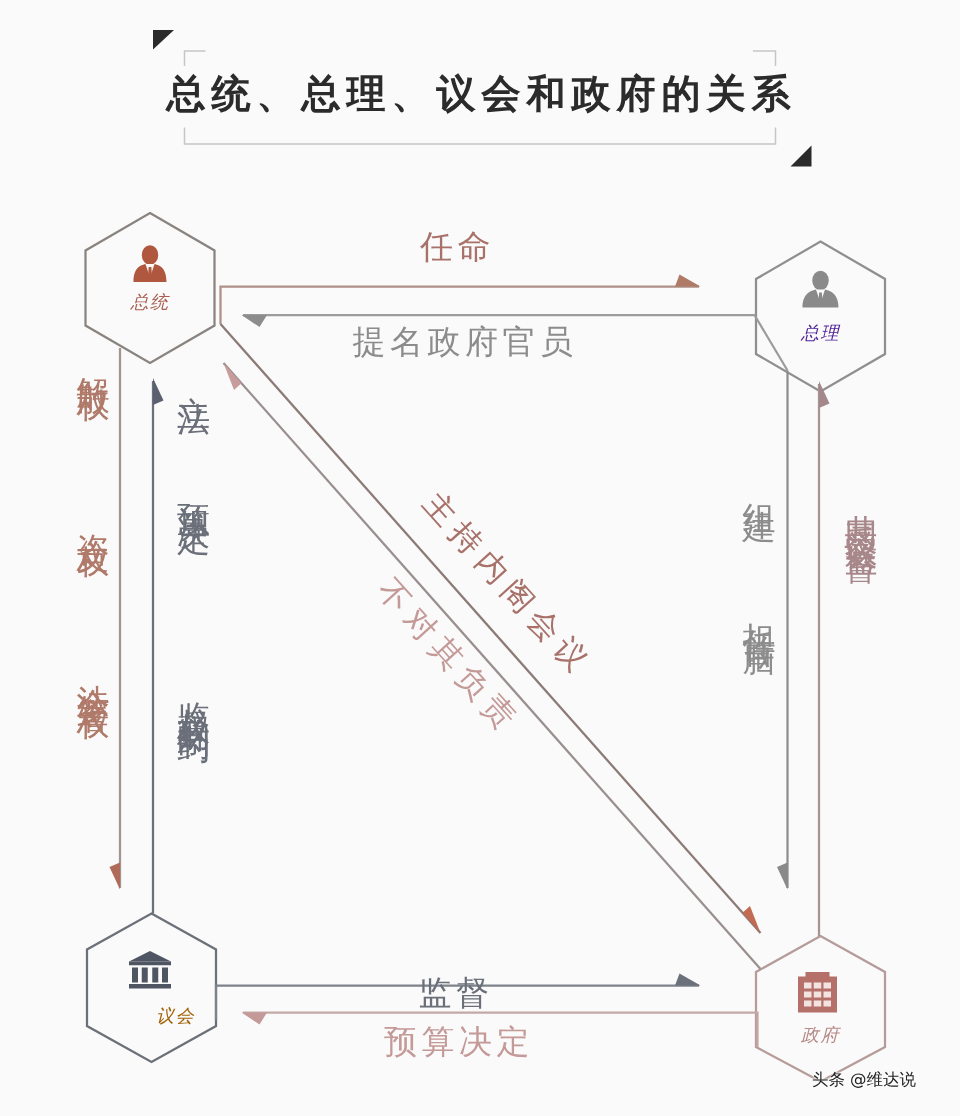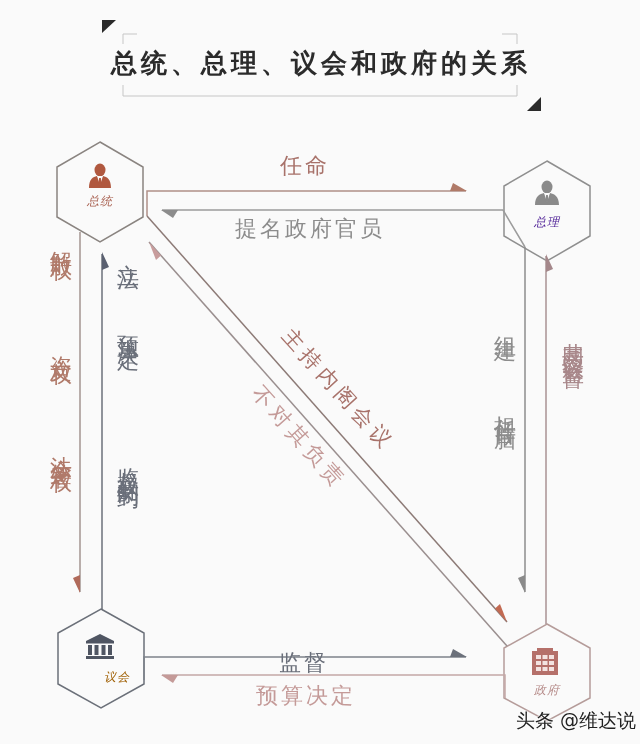--- a/index.html
+++ b/index.html
@@ -40,21 +40,21 @@
     line-height: 1;
     transform: translate(-50%, -50%) rotate(48deg);
   }
   .c-brown { color: #a8726a; }
   .c-brown2 { color: #b07a6a; }
   .c-gray { color: #8c8c8c; text-align: center; }
   .c-slate { color: #6a6f7a; }
   .c-mauve { color: #a8878a; }
   .c-pink { color: #c49a98; }
   .watermark {
-    font-size: 19px; color: #222;
+    font-size: 11px; color: #222;
     text-shadow: 0 0 2px #fff, 0 0 2px #fff;
   }
 </style>
 </head>
 <body>
 
 <div id="stage">
 
   <svg width="640" height="744" viewBox="0 0 640 744">
 

